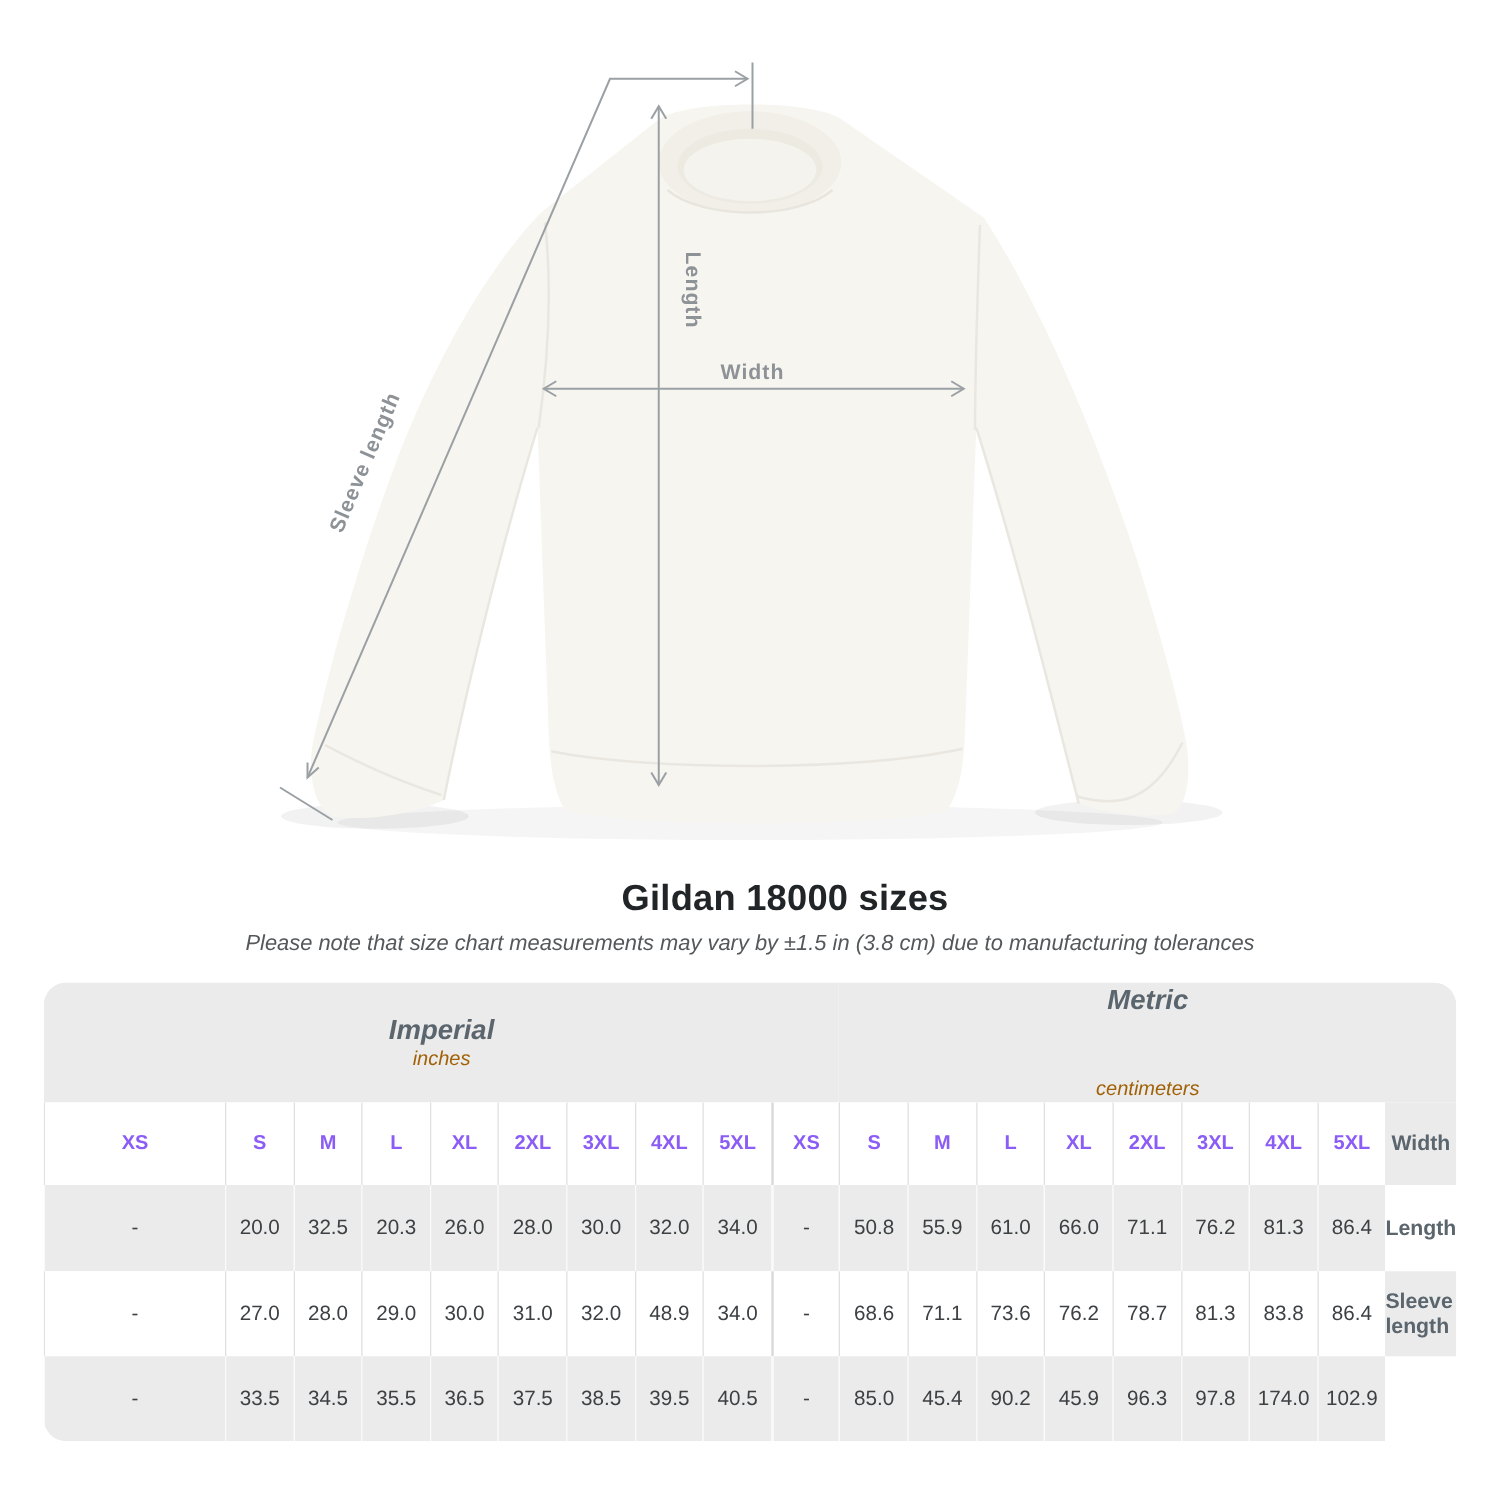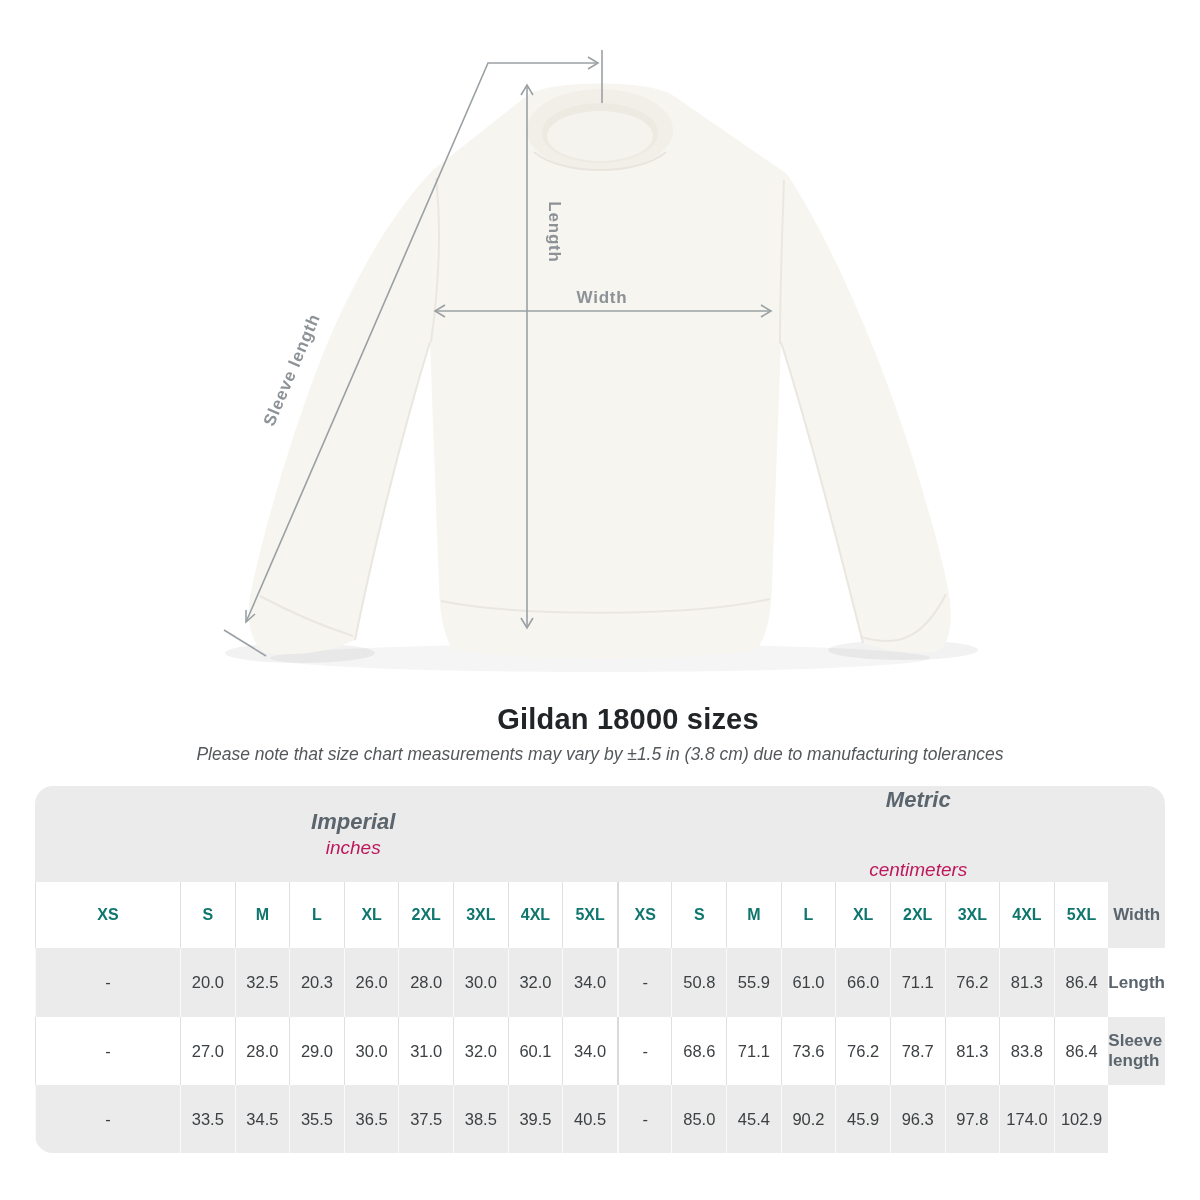--- a/index.html
+++ b/index.html
@@ -20,24 +20,24 @@
   .sizetable {
     position:absolute; left:35px; top:786px; width:1130px;
     display:grid; grid-template-columns:145px repeat(18, 1fr);
     grid-template-rows:96px 66px 69px 68px 68px;
     border-radius:18px; overflow:hidden; background:#ffffff;
   }
   .band { background:#ebebeb; display:flex; flex-direction:column; align-items:center; justify-content:center; }
   .band-left  { grid-column:1 / 11; }
   .band-right { grid-column:11 / 20;justify-content:space-between; }
   .gname { font-size:22px; font-weight:bold; font-style:italic; color:#5b656d; line-height:1.25; }
-  .gunit { font-size:19px; font-style:italic; color:#be185d; line-height:1.25; }
+  .gunit { font-size:16px; font-style:italic; color:#a16207; line-height:1.25; }
   .c { background:#ffffff; display:flex; align-items:center; justify-content:center;
        font-size:16.5px; color:#3d4144; }
-  .h   { font-weight:bold; font-size:16px; color:#0f766e;text-align:right; }
+  .h   { font-weight:bold; font-size:16px; color:#8b5cf6;text-align:right; }
   .lbl { font-weight:bold; font-size:17px; color:#5b656d; }
   .g { background:#ebebeb; }
   .v  { border-left:1px solid #e0e0e0; }
   .vm { border-left:2px solid #dadada; }
   .g.v  { border-left-color:rgba(255,255,255,0.75); }
   .g.vm { border-left-color:rgba(255,255,255,0.75); }
 </style>
 </head>
 <body>
 
@@ -166,21 +166,21 @@
     <div class="c g v">86.4</div>
 
     <div class="c lbl">Length</div>
     <div class="c v">-</div>
     <div class="c v">27.0</div>
     <div class="c v">28.0</div>
     <div class="c v">29.0</div>
     <div class="c v">30.0</div>
     <div class="c v">31.0</div>
     <div class="c v">32.0</div>
-    <div class="c v">60.1</div>
+    <div class="c v">48.9</div>
     <div class="c v">34.0</div>
     <div class="c vm">-</div>
     <div class="c v">68.6</div>
     <div class="c v">71.1</div>
     <div class="c v">73.6</div>
     <div class="c v">76.2</div>
     <div class="c v">78.7</div>
     <div class="c v">81.3</div>
     <div class="c v">83.8</div>
     <div class="c v">86.4</div>

